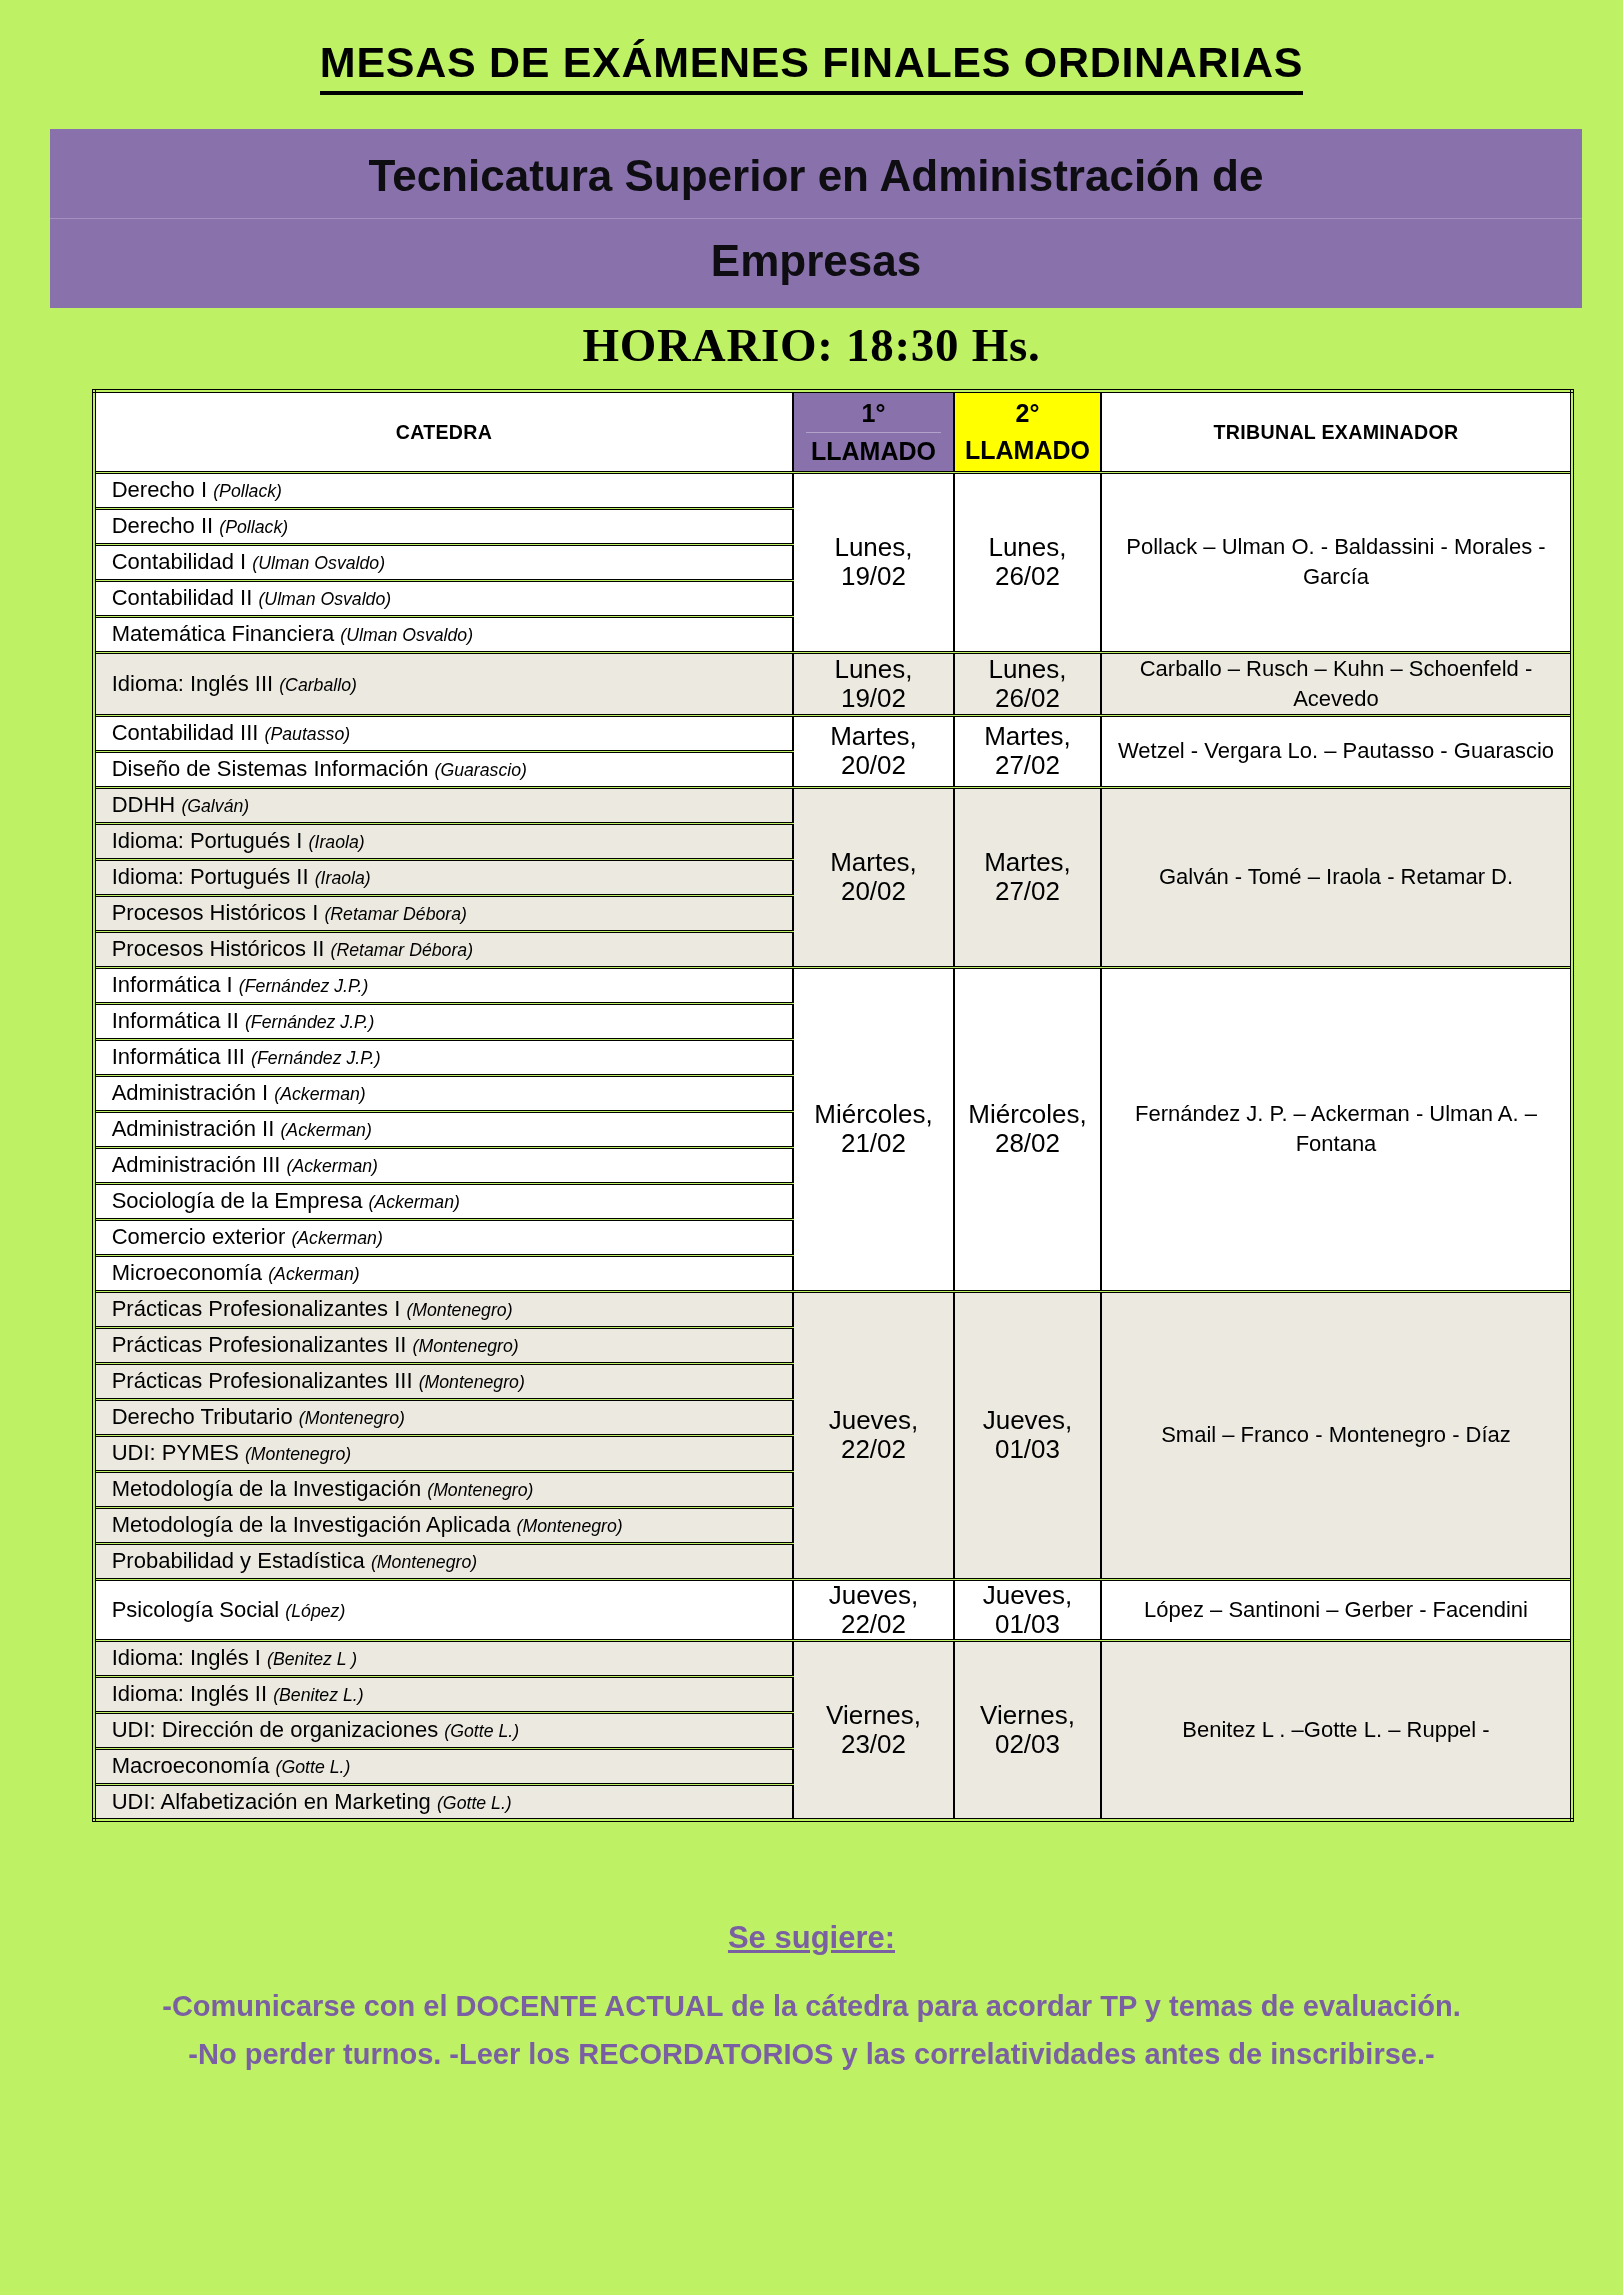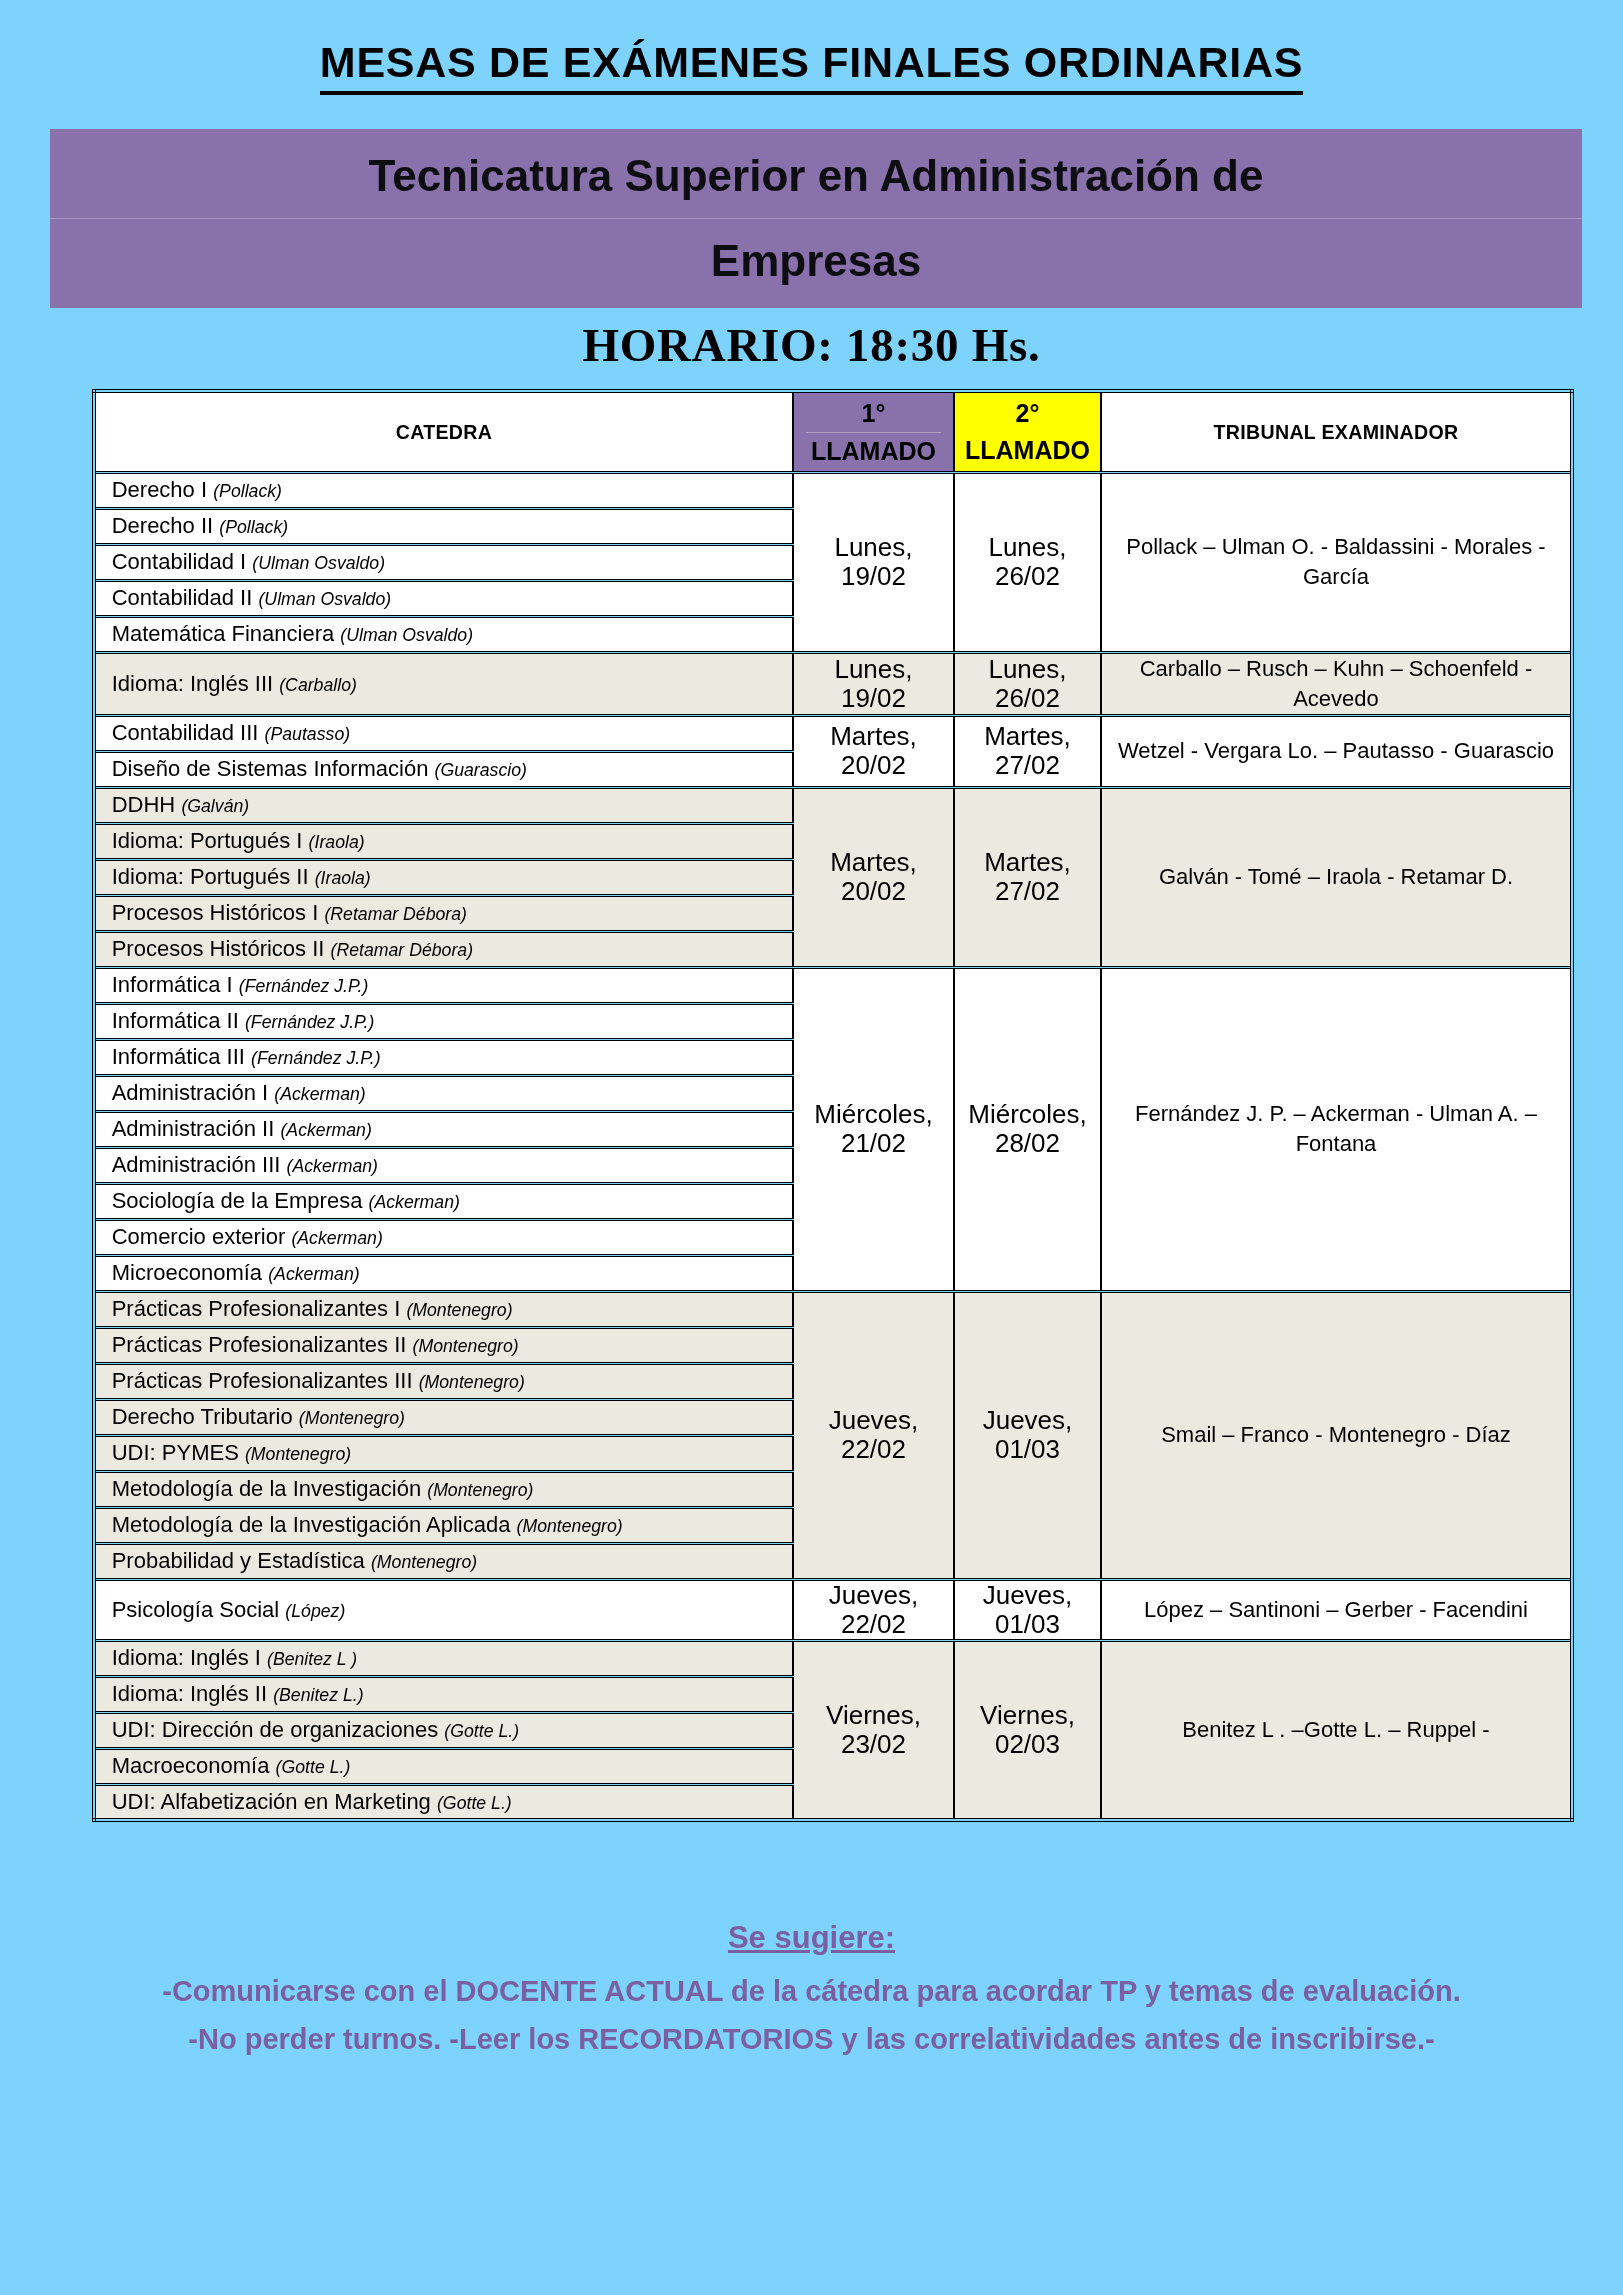--- a/index.html
+++ b/index.html
@@ -1,17 +1,17 @@
 <!DOCTYPE html>
 <html style="font-size:10.5px"><head>
 <meta charset="utf-8">
 <style>
   html,body { margin:0; padding:0; background:#ffffff; }
   .page {
-    width:1623px; height:2295px; background:#7dd3fc; position:relative;
+    width:1623px; height:2295px; background:#bef264; position:relative;
     font-family:"Liberation Sans", sans-serif; color:#000;
     overflow:hidden;
   }
   
   .title-wrap { text-align:center; padding-top:38px; }
   .main-title {
     display:inline-block; font-size:43px; font-weight:bold; letter-spacing:0.7px;
     border-bottom:4.6px solid #000; padding-bottom:3.9px;
   }
   .subtitle { text-align:center; margin-top:38px; font-size:41px; font-weight:400; }
@@ -58,21 +58,21 @@
   td.call {
     text-align:center; vertical-align:middle; font-size:26px; line-height:29px; padding:0 2.6px;
   }
   td.call span { display:block; }
   td.tribunal {
     text-align:center; vertical-align:middle; font-size:22px; line-height:30px; padding:0 14.4px;
   }
   
   .footer { margin-top:98px; text-align:center; color:#7A5FA3; font-weight:bold; }
   .footer-heading { font-size:31px; text-decoration:underline; }
-  .footer-line { font-size:29px; line-height:48px; margin-top:11px; }
+  .footer-line { font-size:29px; line-height:48px; margin-top:26px; }
   .footer-line + .footer-line { margin-top:0; }
 </style>
 </head>
 <body>
 
 <div class="page">
 
   <div class="title-wrap">
     <span class="main-title">MESAS DE EXÁMENES FINALES ORDINARIAS</span>
   </div>

